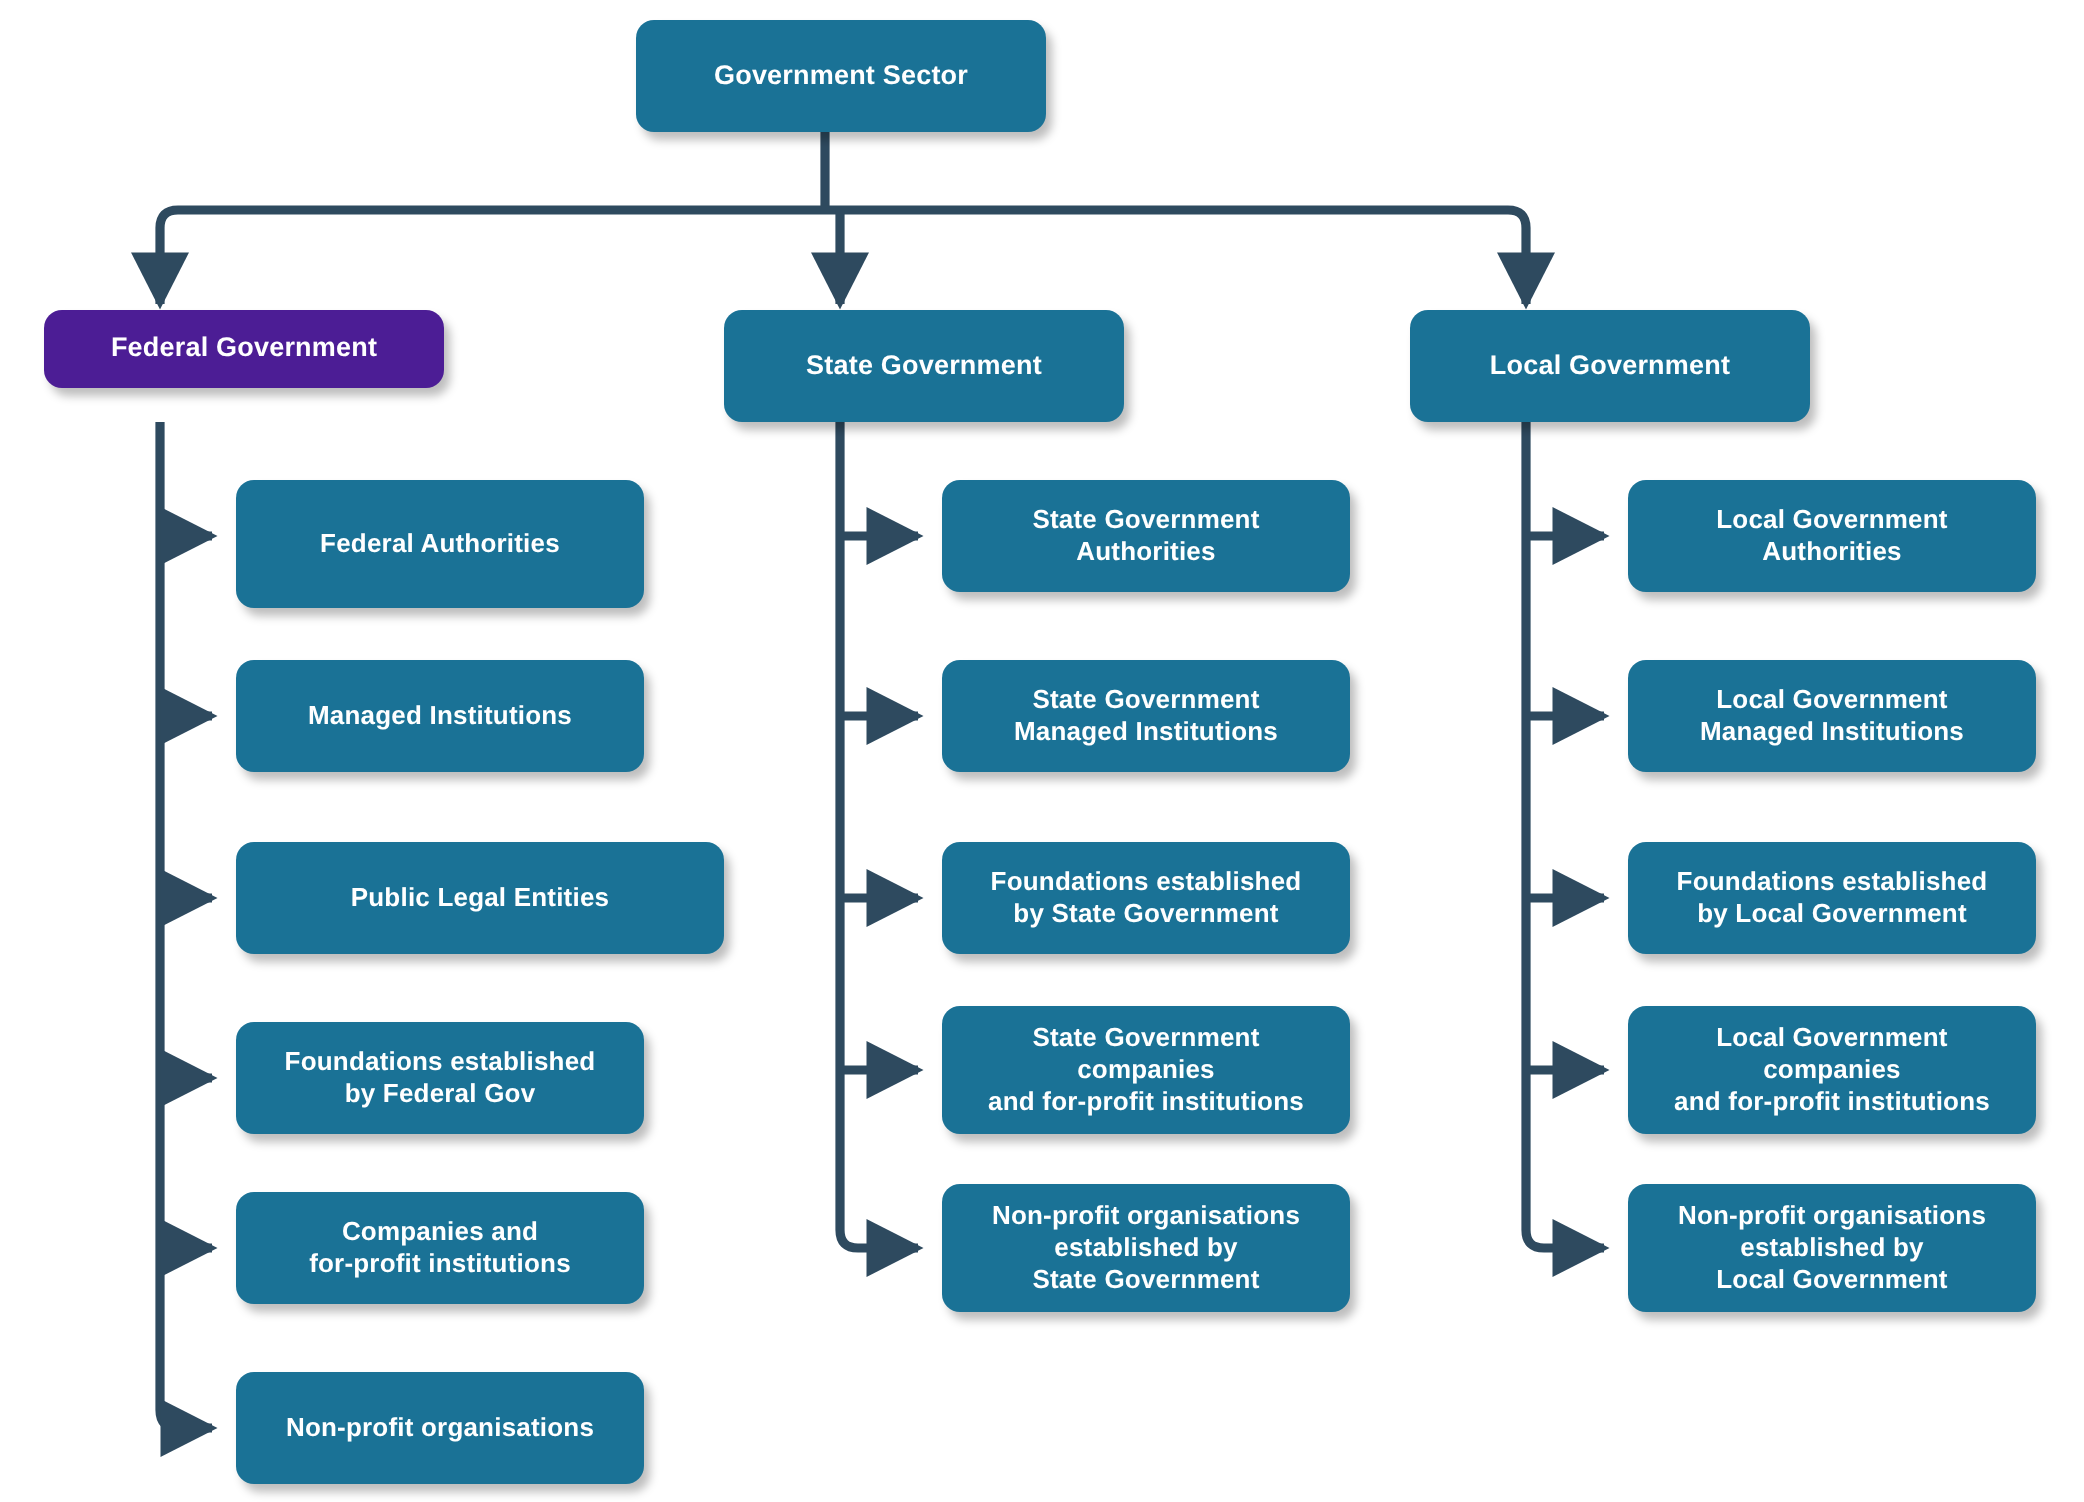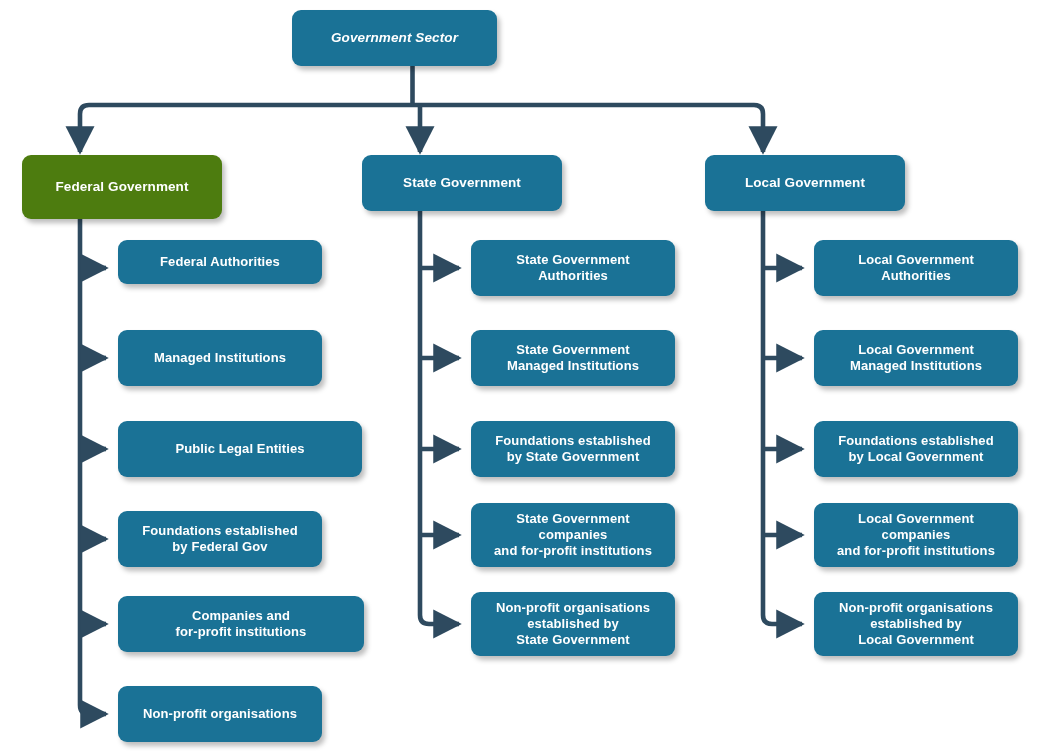--- a/index.html
+++ b/index.html
@@ -86,40 +86,40 @@
         <path d="M 763 114 L 763 152" marker-end="url(#arrowhead)"></path>
         <path d="M 763 211 L 763 615 Q 763 624 772 624 L 802 624" marker-end="url(#arrowhead)"></path>
         <path d="M 763 268 L 802 268" marker-end="url(#arrowhead)"></path>
         <path d="M 763 358 L 802 358" marker-end="url(#arrowhead)"></path>
         <path d="M 763 449 L 802 449" marker-end="url(#arrowhead)"></path>
         <path d="M 763 535 L 802 535" marker-end="url(#arrowhead)"></path>
       </g>
   </svg>
 
   <div id="node-layer">
-      <div class="node node-root" style="left: 292px; top: 10px; width: 205px; height: 56px; background: rgb(26, 114, 150); color: rgb(255, 255, 255); font-style: italic;">
+      <div class="node node-root" style="left: 318px; top: 10px; width: 205px; height: 56px; background: rgb(26, 114, 150); color: rgb(255, 255, 255);">
         <span class="node-label">Government Sector</span>
       </div>
-      <div class="node node-branch" style="left: 22px; top: 155px; width: 200px; height: 64px; background: #4d7c0f; color: rgb(255, 255, 255);">
+      <div class="node node-branch" style="left: 22px; top: 155px; width: 200px; height: 39px; background: #4c1d95; color: rgb(255, 255, 255);">
         <span class="node-label">Federal Government</span>
       </div>
-      <div class="node node-leaf" style="left: 118px; top: 240px; width: 204px; height: 44px; background: rgb(26, 114, 150); color: rgb(255, 255, 255);">
+      <div class="node node-leaf" style="left: 118px; top: 240px; width: 204px; height: 64px; background: rgb(26, 114, 150); color: rgb(255, 255, 255);">
         <span class="node-label">Federal Authorities</span>
       </div>
       <div class="node node-leaf" style="left: 118px; top: 330px; width: 204px; height: 56px; background: rgb(26, 114, 150); color: rgb(255, 255, 255);">
         <span class="node-label">Managed Institutions</span>
       </div>
       <div class="node node-leaf" style="left: 118px; top: 421px; width: 244px; height: 56px; background: rgb(26, 114, 150); color: rgb(255, 255, 255);">
         <span class="node-label">Public Legal Entities</span>
       </div>
       <div class="node node-leaf" style="left: 118px; top: 511px; width: 204px; height: 56px; background: rgb(26, 114, 150); color: rgb(255, 255, 255);">
         <span class="node-label">Foundations established
 by Federal Gov</span>
       </div>
-      <div class="node node-leaf" style="left: 118px; top: 596px; width: 246px; height: 56px; background: rgb(26, 114, 150); color: rgb(255, 255, 255);">
+      <div class="node node-leaf" style="left: 118px; top: 596px; width: 204px; height: 56px; background: rgb(26, 114, 150); color: rgb(255, 255, 255);">
         <span class="node-label">Companies and
 for-profit institutions</span>
       </div>
       <div class="node node-leaf" style="left: 118px; top: 686px; width: 204px; height: 56px; background: rgb(26, 114, 150); color: rgb(255, 255, 255);">
         <span class="node-label">Non-profit organisations</span>
       </div>
       <div class="node node-branch" style="left: 362px; top: 155px; width: 200px; height: 56px; background: rgb(26, 114, 150); color: rgb(255, 255, 255);">
         <span class="node-label">State Government</span>
       </div>
       <div class="node node-leaf" style="left: 471px; top: 240px; width: 204px; height: 56px; background: rgb(26, 114, 150); color: rgb(255, 255, 255);">

